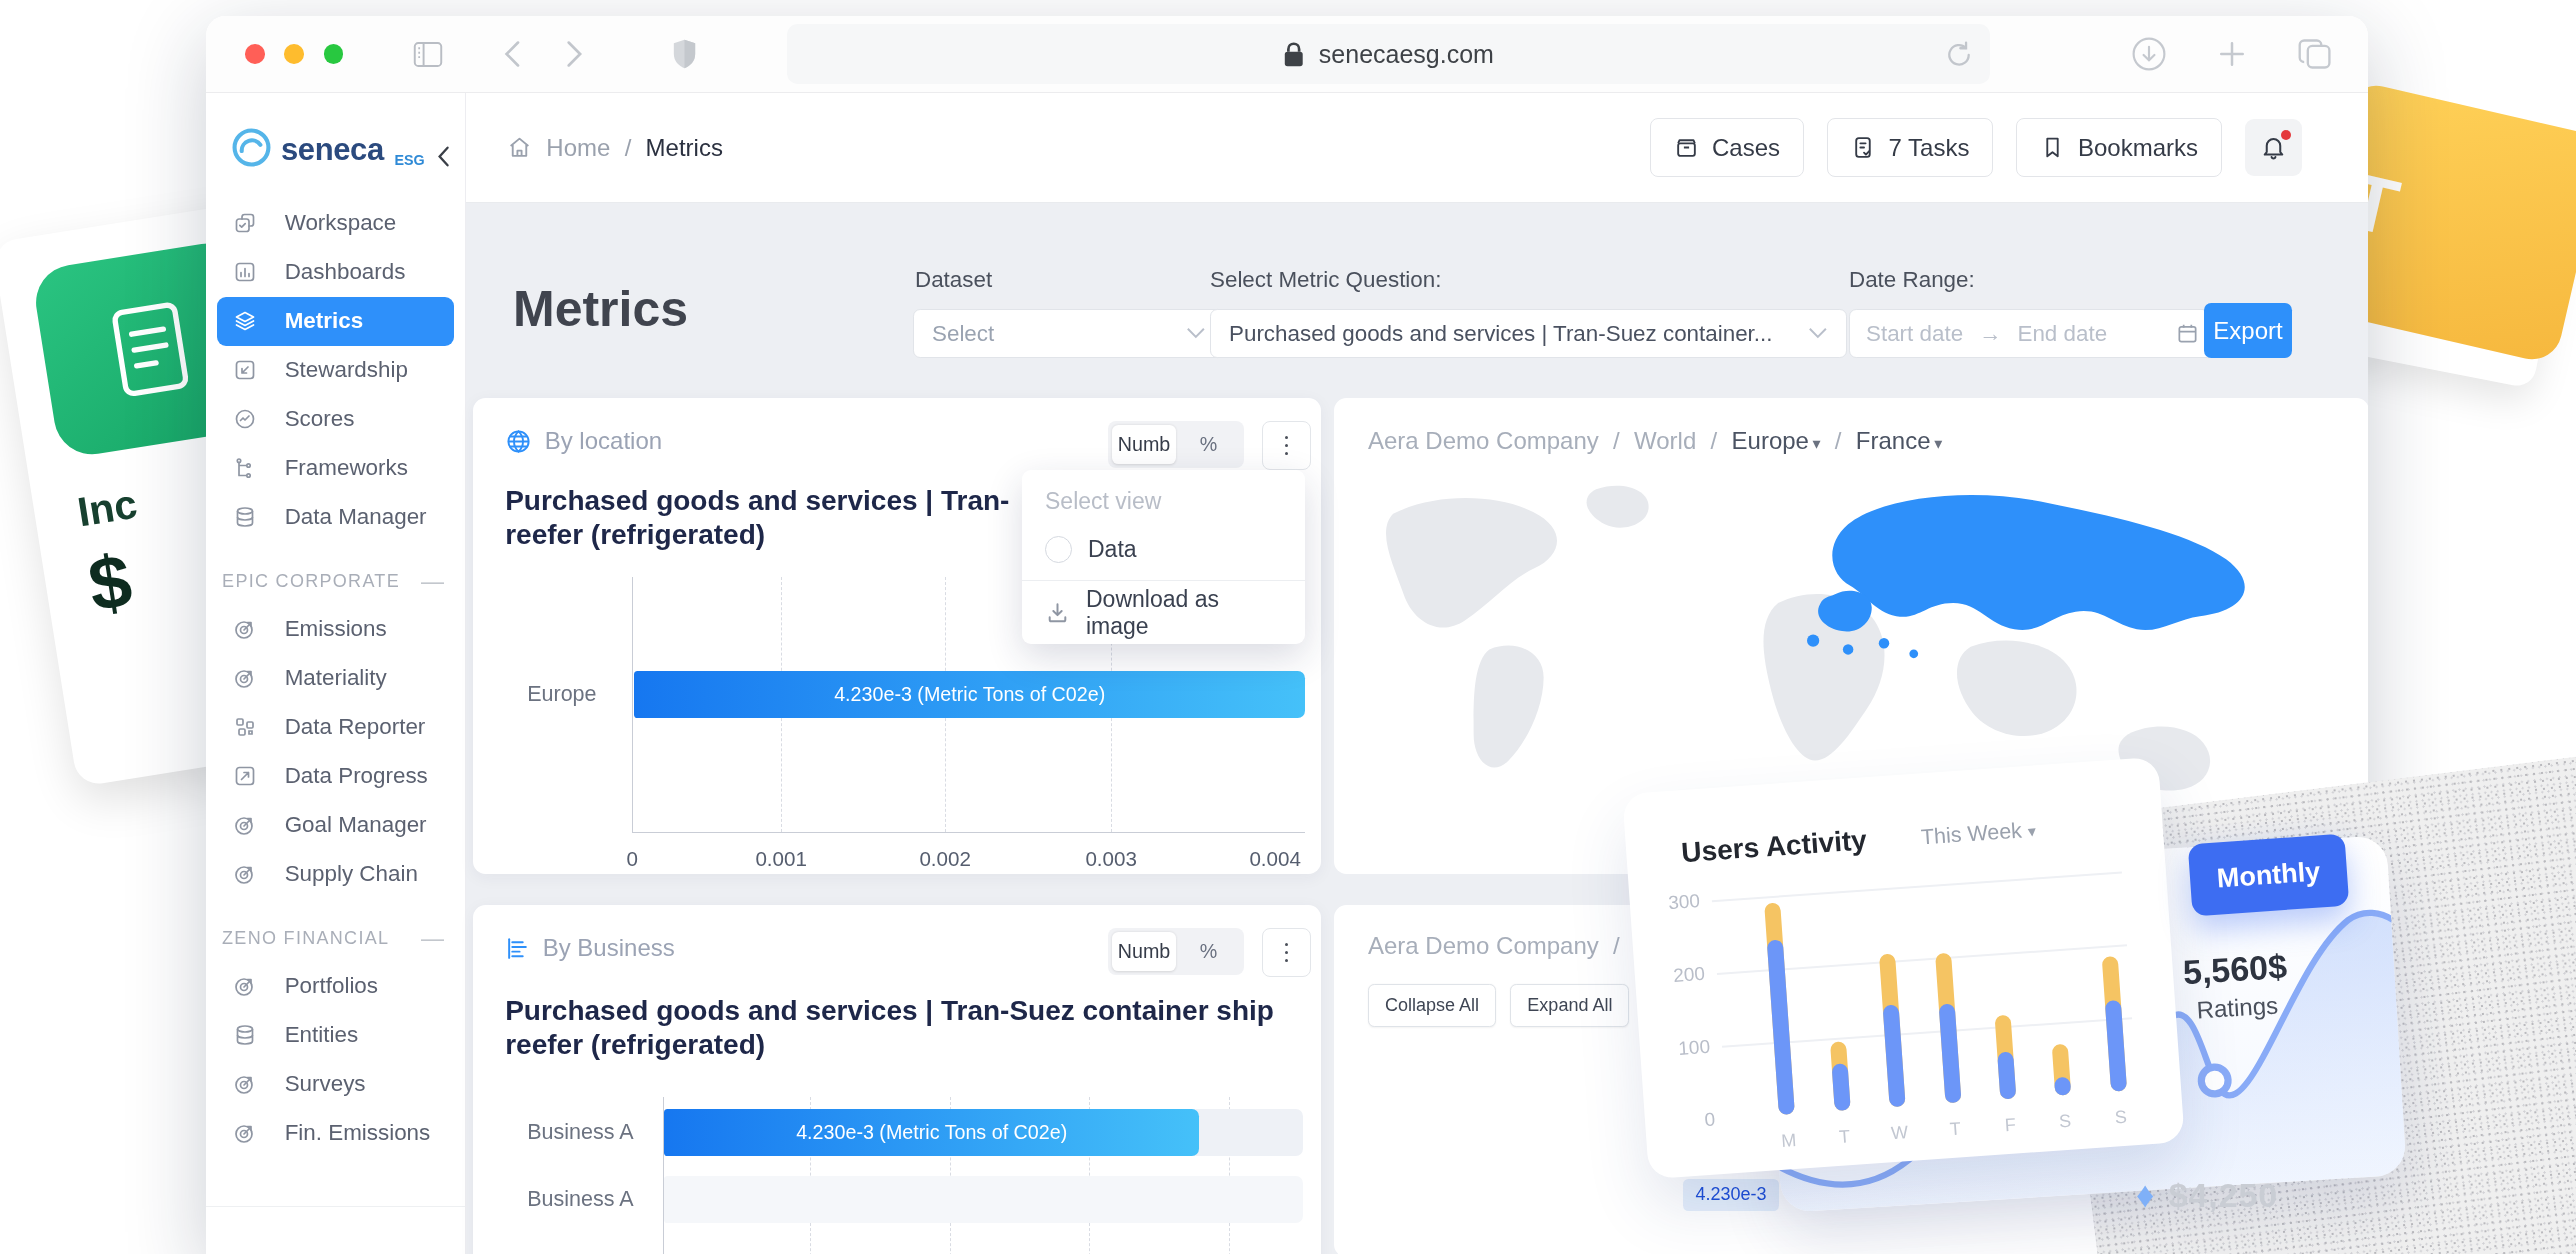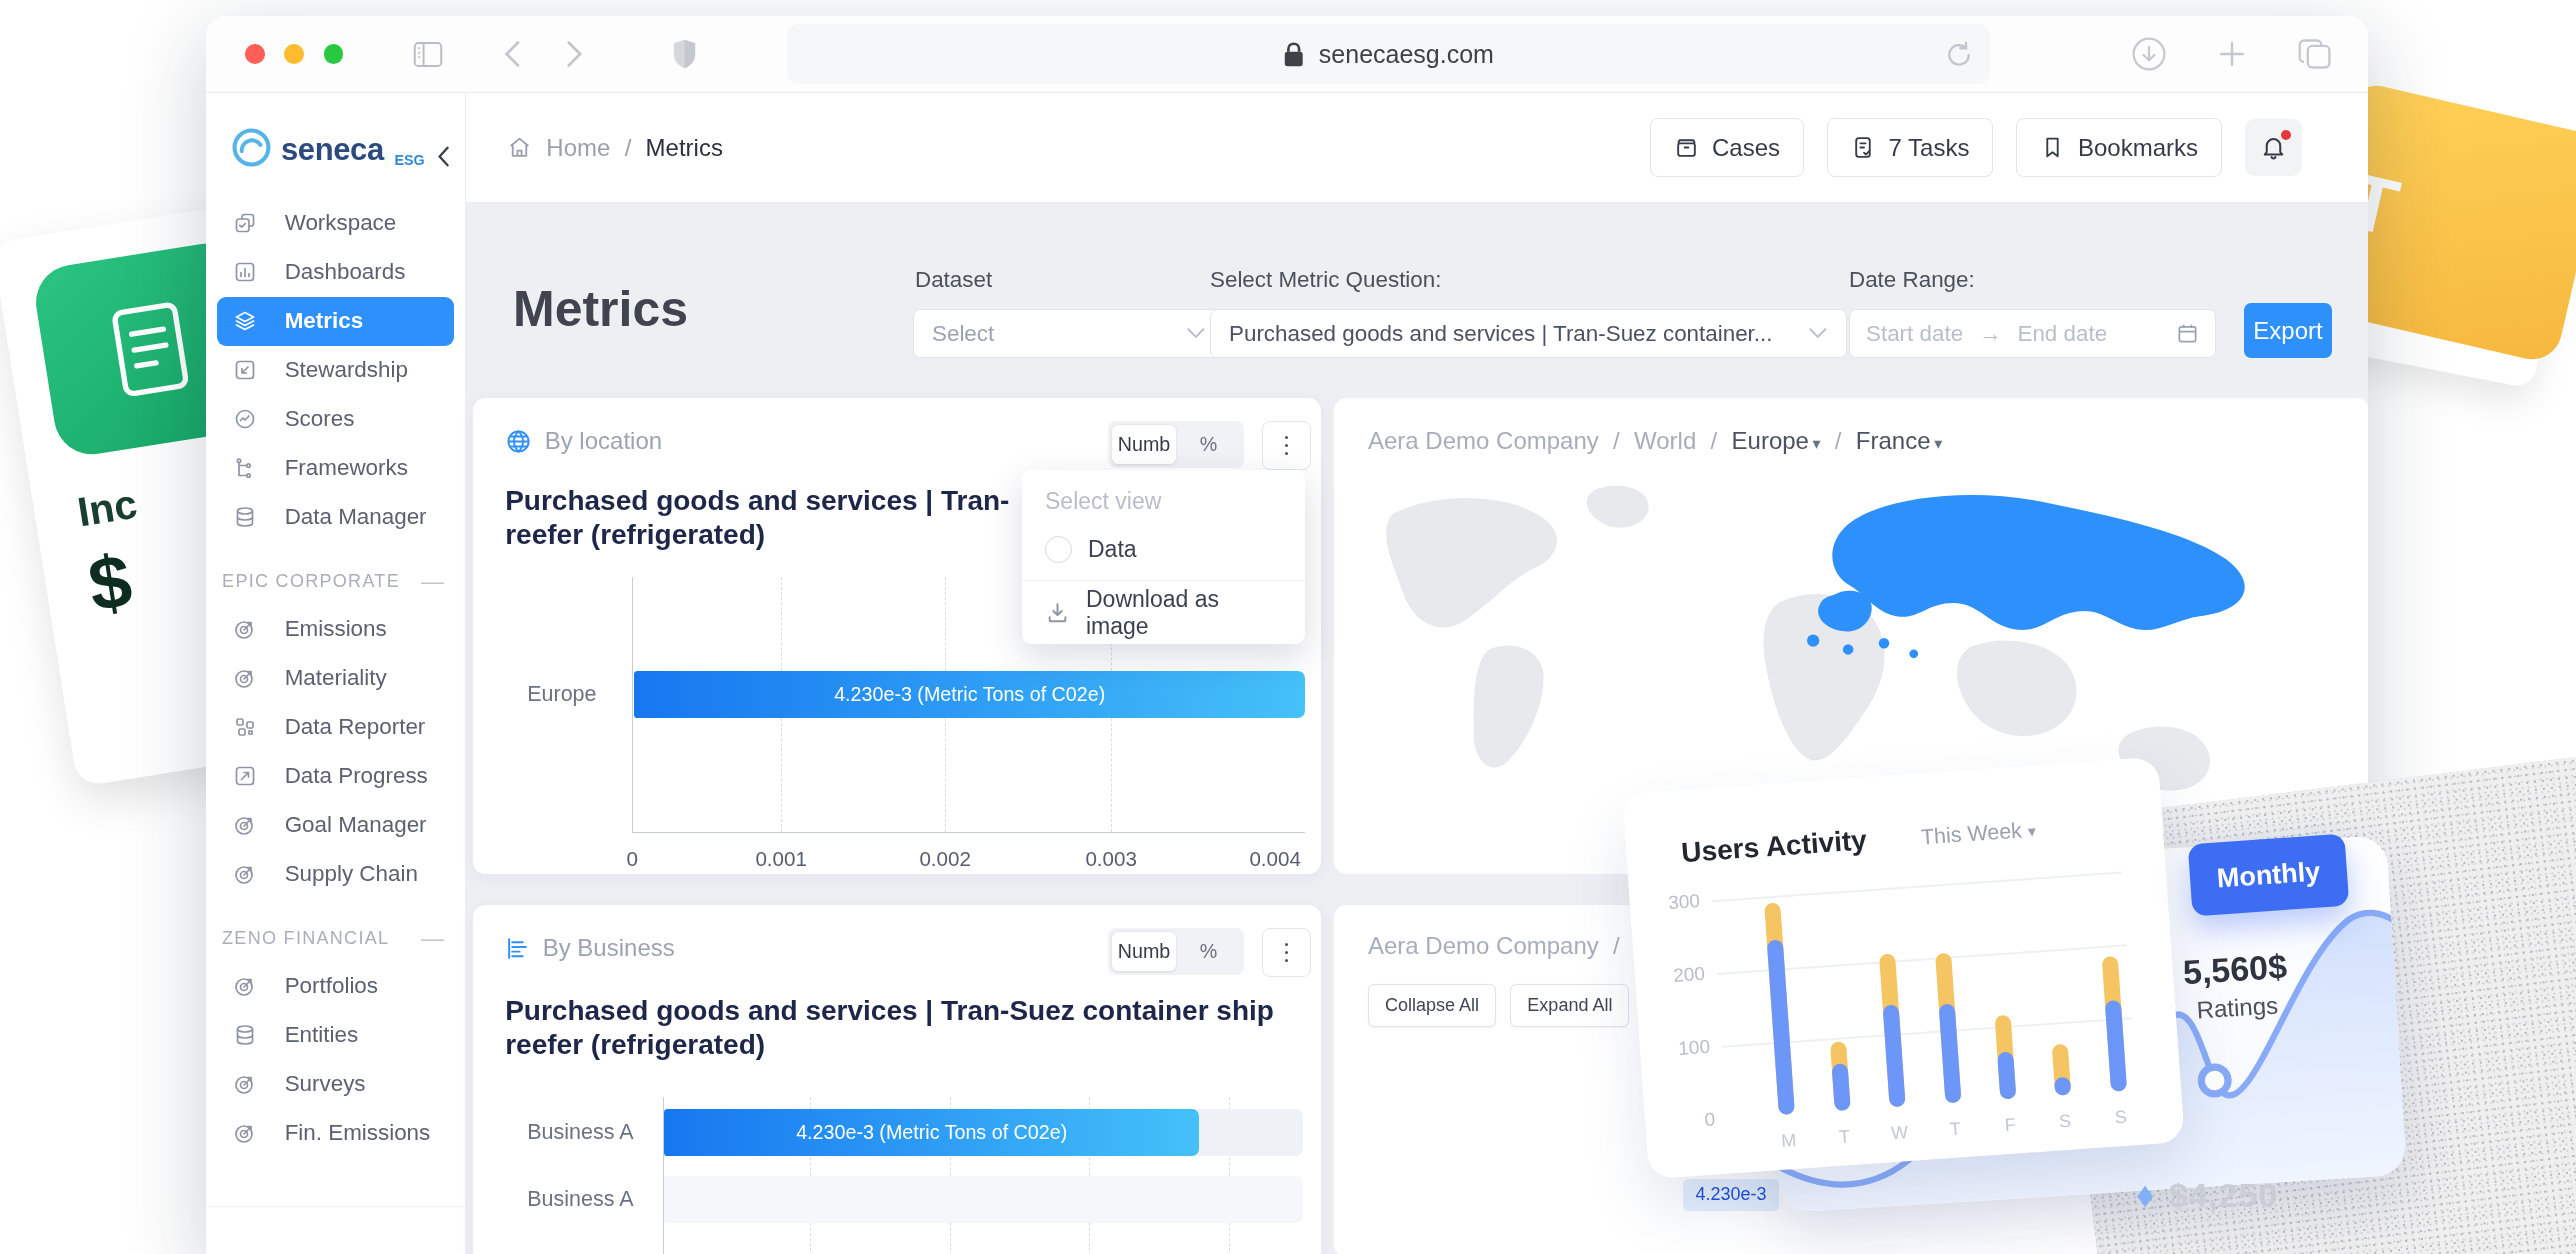--- a/index.html
+++ b/index.html
@@ -64,21 +64,21 @@
   .content{position:relative;height:1054px;}
   .pg-title{position:absolute;left:47px;top:77px;font-size:50px;font-weight:700;color:#40444e;}
   .flabel{position:absolute;font-size:22.4px;color:#4a505c;}
   .fselect{position:absolute;height:47px;background:#fff;border:0.9px solid #e1e4e9;border-radius:7.2px;
     display:flex;align-items:center;padding:0 18px;font-size:22.4px;color:#4a5160;}
   .fselect .car{margin-left:auto;color:#b9bfca;}
   .ph{color:#9aa3b1;}
   .datein{position:absolute;height:47px;background:#fff;border:0.9px solid #e1e4e9;border-radius:7.2px;
     display:flex;align-items:center;gap:16px;padding:0 16px;font-size:22.4px;color:#b9bfca;}
   .exportbtn{position:absolute;background:#2E90FA;color:#fff;border-radius:7.2px;font-size:24px;
-    display:flex;align-items:center;justify-content:center;margin-left:40px;}
+    display:flex;align-items:center;justify-content:center;}
   .panel{position:absolute;background:#fff;}
   .card{position:absolute;background:#fff;border-radius:12.5px;box-shadow:0 3.6px 16px rgba(30,40,80,.05);}
   .chead{position:absolute;left:32px;top:29px;display:flex;align-items:center;gap:12.5px;
     font-size:24px;color:#9ba3b4;}
   .chead .cico{color:#2E90FA;display:flex;}
   .toggle{position:absolute;top:23px;width:136px;height:47px;background:#f1f2f5;border-radius:8px;
     display:flex;padding:3.6px;box-sizing:border-box;}
   .seg{flex:1;display:flex;align-items:center;justify-content:center;font-size:19.7px;color:#6a7180;border-radius:6.3px;}
   .seg.on{background:#fff;color:#363c49;box-shadow:0 0.9px 2.7px rgba(0,0,0,.12);}
   .kebab{position:absolute;top:23px;width:47px;height:47px;border:0.9px solid #e3e6ea;border-radius:8px;

